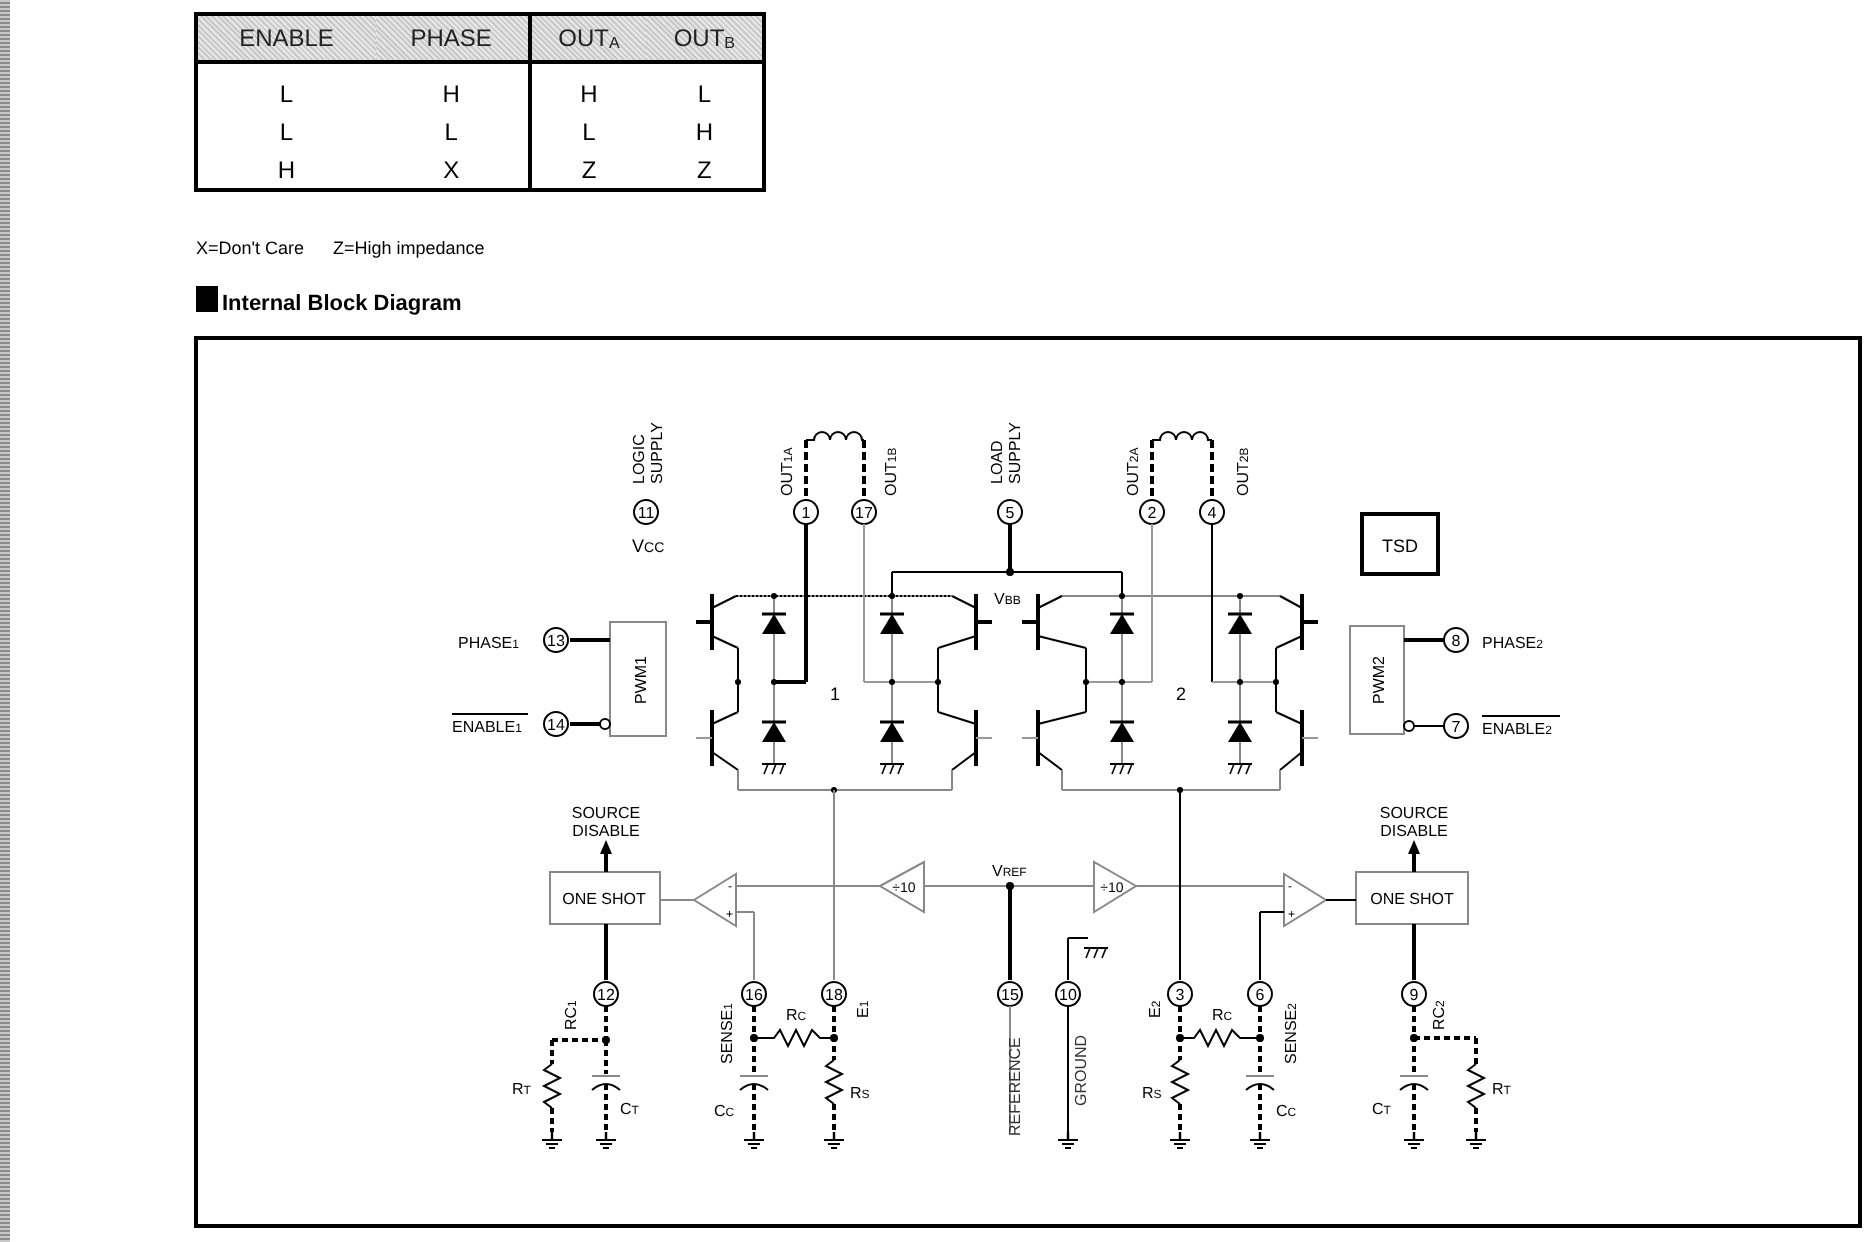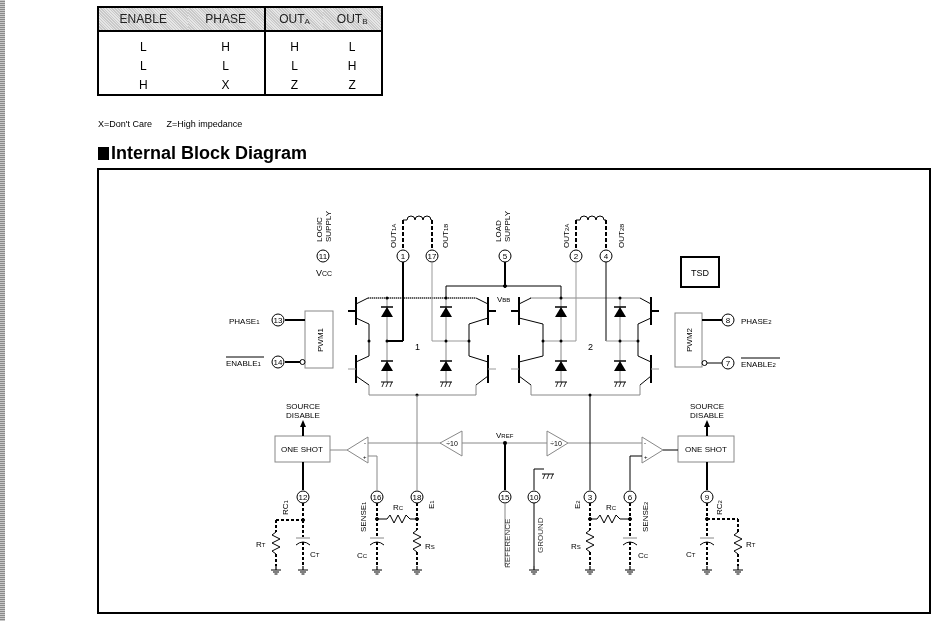--- a/index.html
+++ b/index.html
@@ -9,21 +9,21 @@
   .truth-table { position:absolute; left:97px; top:6px; width:286px; height:90px; border:2px solid #000; box-sizing:border-box; border-collapse:collapse; }
   .truth-table th { height:22px; font-weight:normal; font-size:12px; color:#222;
     background: repeating-linear-gradient(45deg, #c9c9c9 0 1px, #e6e6e6 1px 2px);
     border-bottom:2px solid #000; padding:0; }
   .truth-table td { font-size:12px; text-align:center; padding:0; height:18px; }
   .truth-table .sep { border-right:2px solid #000; }
   .truth-table tbody tr:first-child td { padding-top:6px; }
   .truth-table sub { font-size:8px; vertical-align:-1px; }
   .note { position:absolute; left:98px; top:99px; font-size:9px;margin-top:20px; }
   .note span { margin-right:12px; }
-  .section-title { position:absolute; left:98px; top:143px; font-size:18px; font-weight:bold; }
+  .section-title { position:absolute; left:98px; top:143px; font-size:11px; font-weight:bold; }
   .section-title .sq { display:inline-block; width:11px; height:13px; background:#000; margin-right:2px; vertical-align:-1px; }
   .diagram-frame { position:absolute; left:97px; top:168px; width:834px; height:446px; border:2px solid #000; box-sizing:border-box; }
   svg text { font-family:"Liberation Sans", sans-serif; }
 </style>
 </head>
 <body>
 
 <div class="left-rule"></div>
 
 <table class="truth-table">

